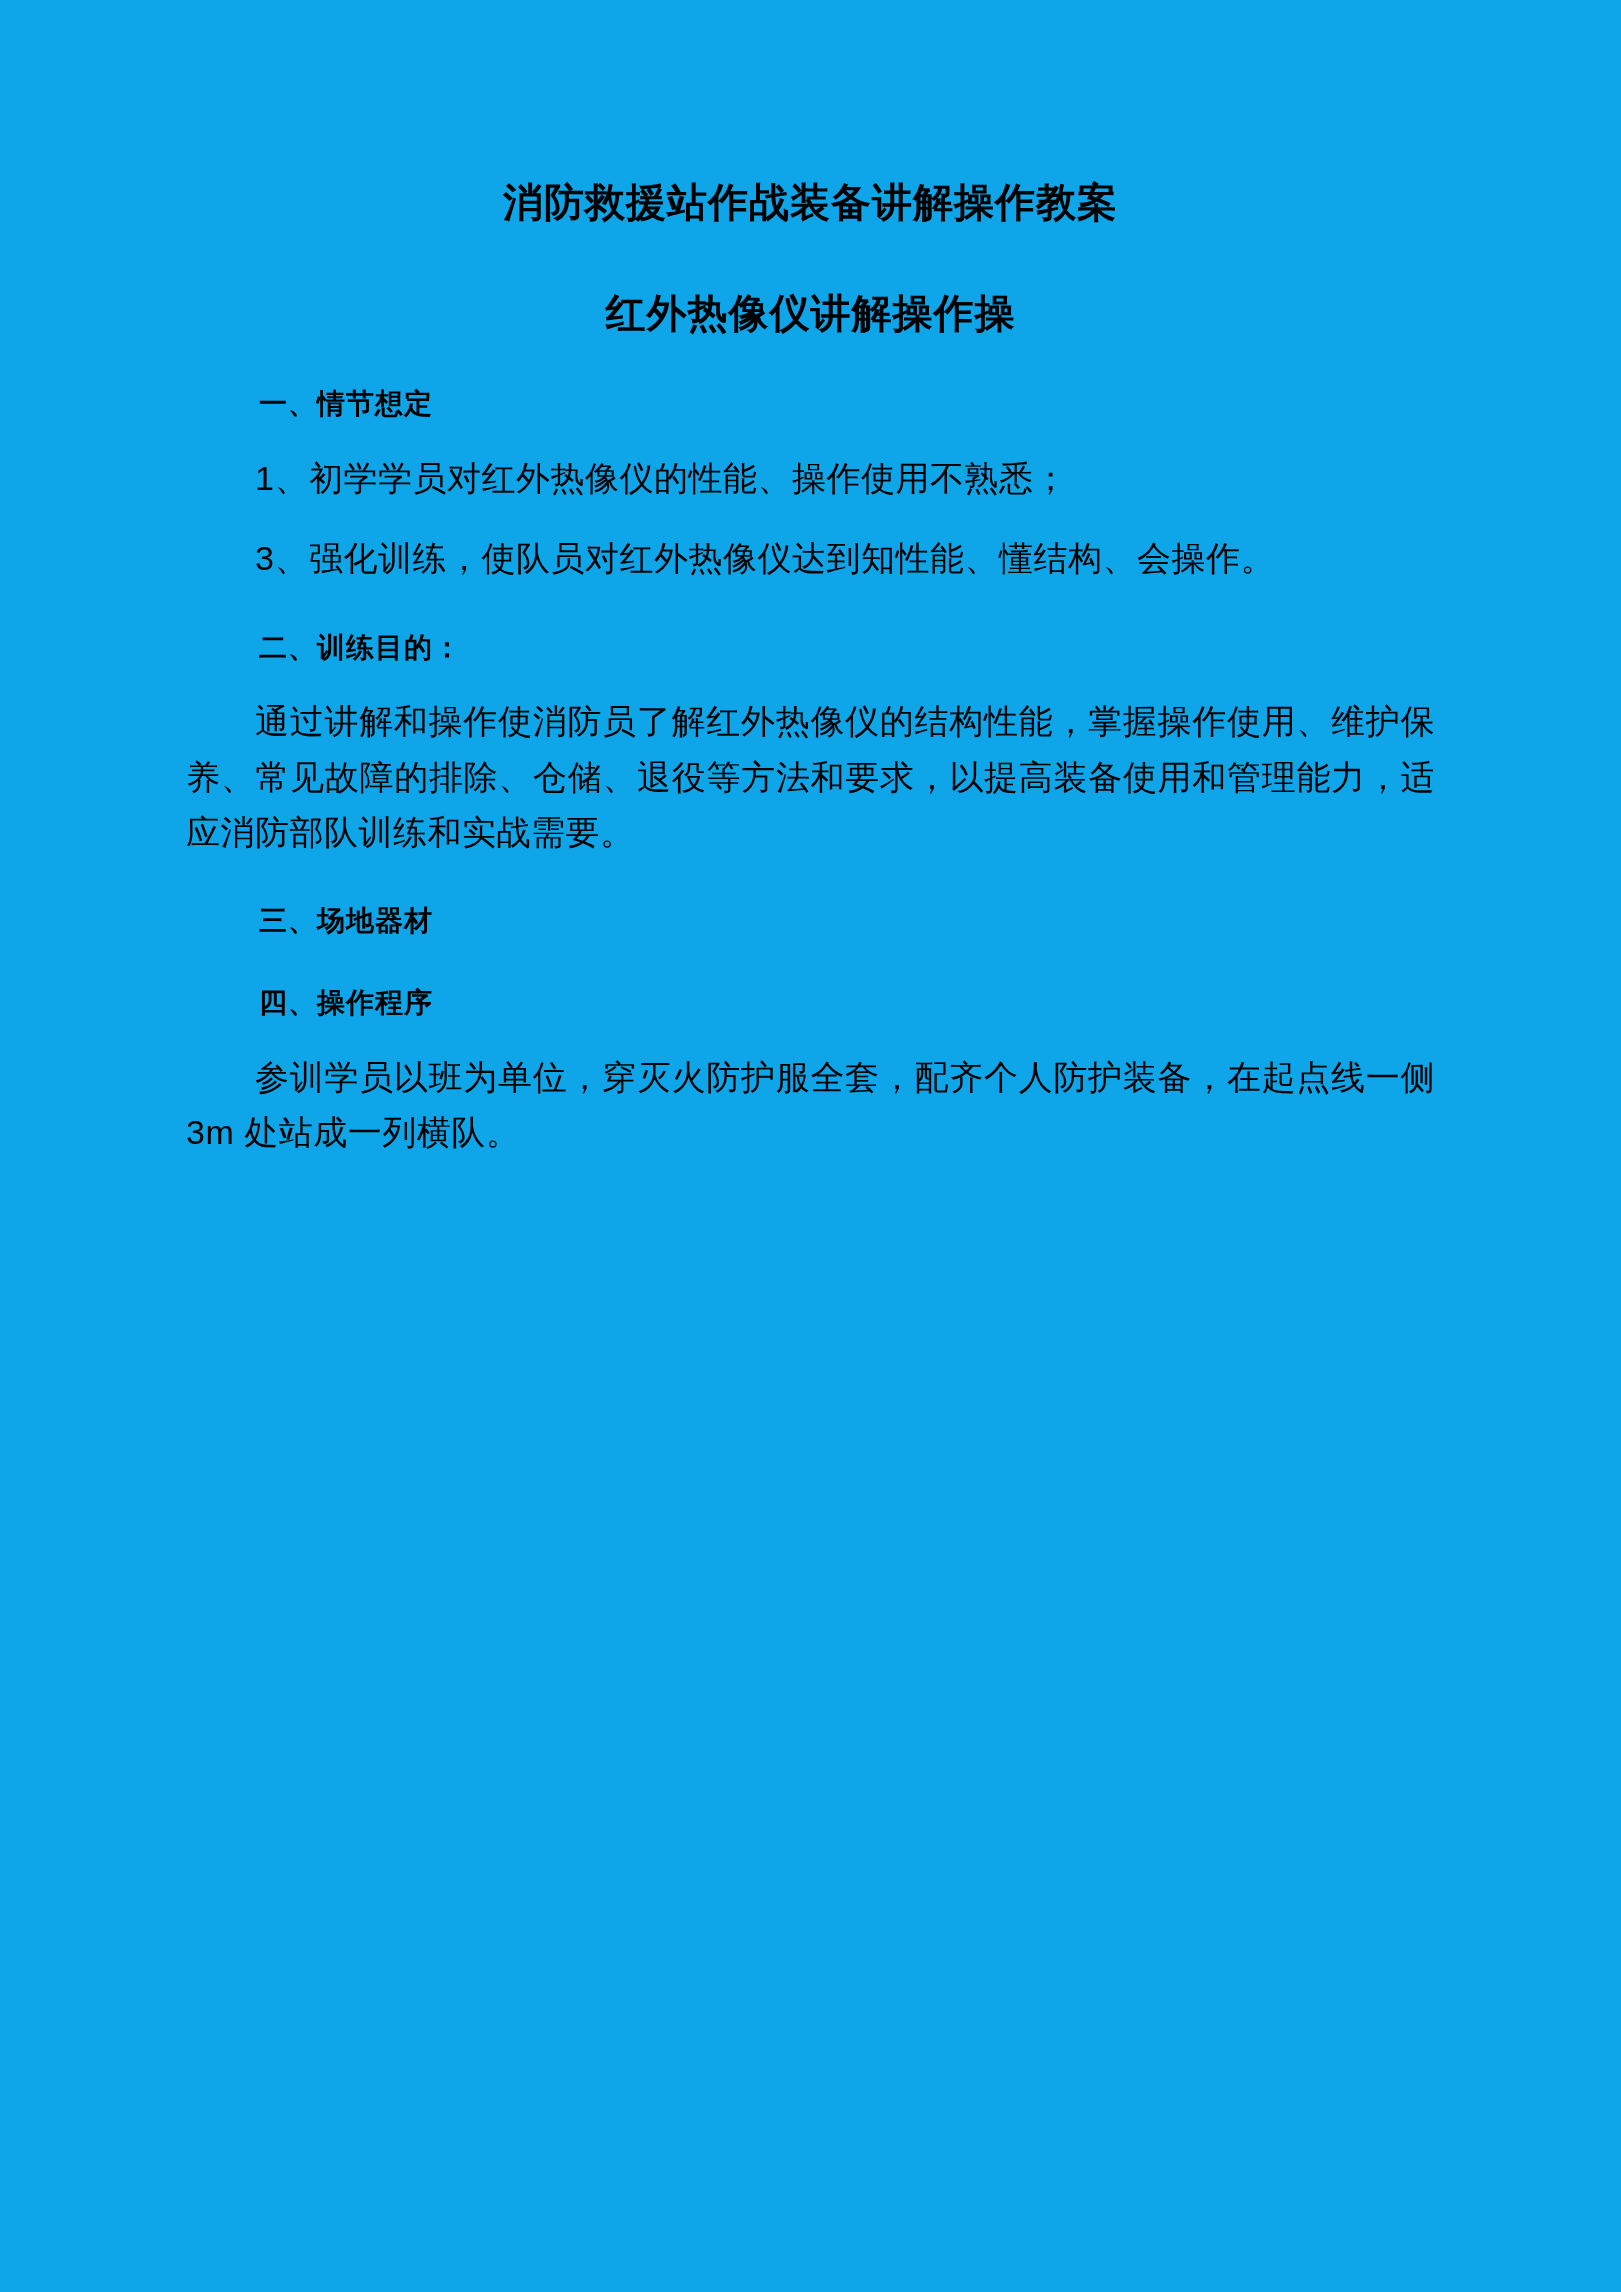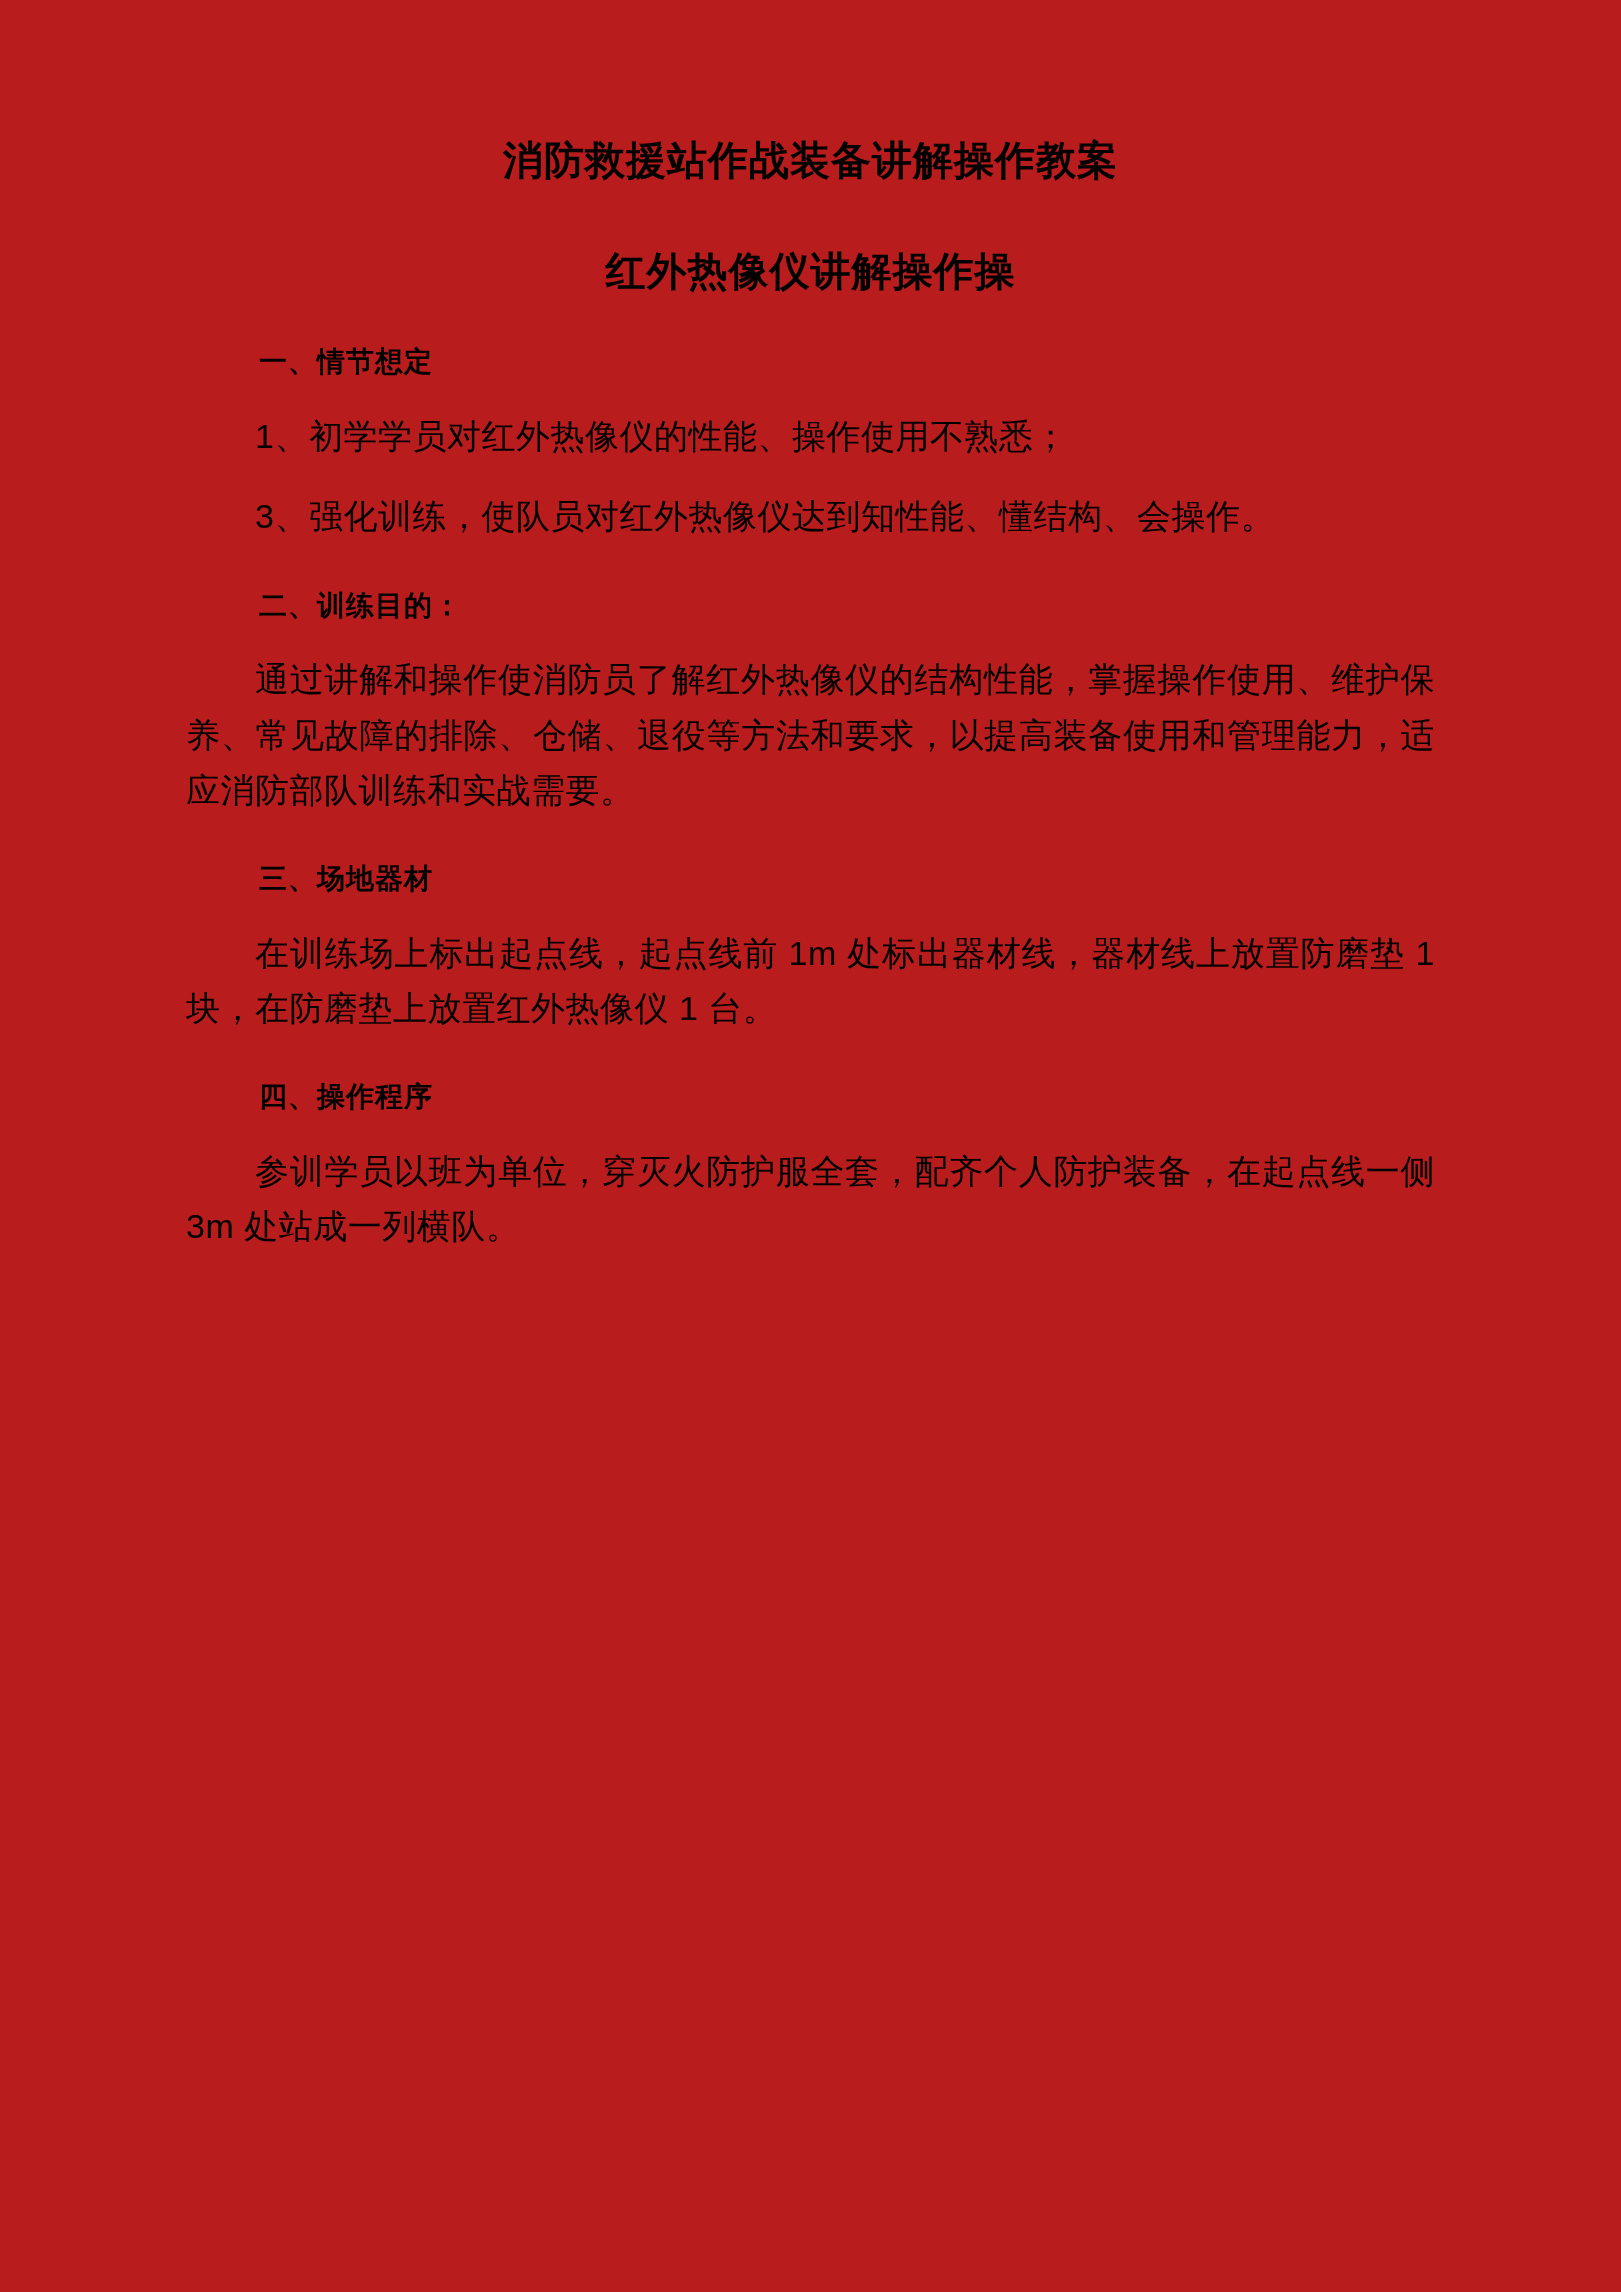--- a/index.html
+++ b/index.html
@@ -11,22 +11,22 @@
     width: 1621px;
     height: 2293px;
     font-family: "Liberation Sans", "DejaVu Sans", sans-serif;
     color: #000000;
     overflow: hidden;
   }
   .page {
     box-sizing: border-box;
     width: 1621px;
     height: 2293px;
-    padding: 71px 186px 0 186px;
-    background: #b91c1c;
+    padding: 113px 186px 0 186px;
+    background: #0ea5e9;
   }
   .doc-title {
     text-align: center;
     font-size: 40px;
     font-weight: bold;
     letter-spacing: 1px;
     margin: 59px 0 0 0;
     line-height: 1.5;
   }
   .doc-subtitle {
@@ -65,19 +65,18 @@
   <h2 class="doc-subtitle">红外热像仪讲解操作操</h2>
 
   <h3 class="heading">一、情节想定</h3>
   <p class="para first-block">1、初学学员对红外热像仪的性能、操作使用不熟悉；</p>
   <p class="para">3、强化训练，使队员对红外热像仪达到知性能、懂结构、会操作。</p>
 
   <h3 class="heading">二、训练目的：</h3>
   <p class="para first-block">通过讲解和操作使消防员了解红外热像仪的结构性能，掌握操作使用、维护保养、常见故障的排除、仓储、退役等方法和要求，以提高装备使用和管理能力，适应消防部队训练和实战需要。</p>
 
   <h3 class="heading">三、场地器材</h3>
-  <p class="para first-block">在训练场上标出起点线，起点线前 1m 处标出器材线，器材线上放置防磨垫 1 块，在防磨垫上放置红外热像仪 1 台。</p>
 
   <h3 class="heading">四、操作程序</h3>
   <p class="para first-block">参训学员以班为单位，穿灭火防护服全套，配齐个人防护装备，在起点线一侧 3m 处站成一列横队。</p>
 
 </div>
 
 
 </body></html>

